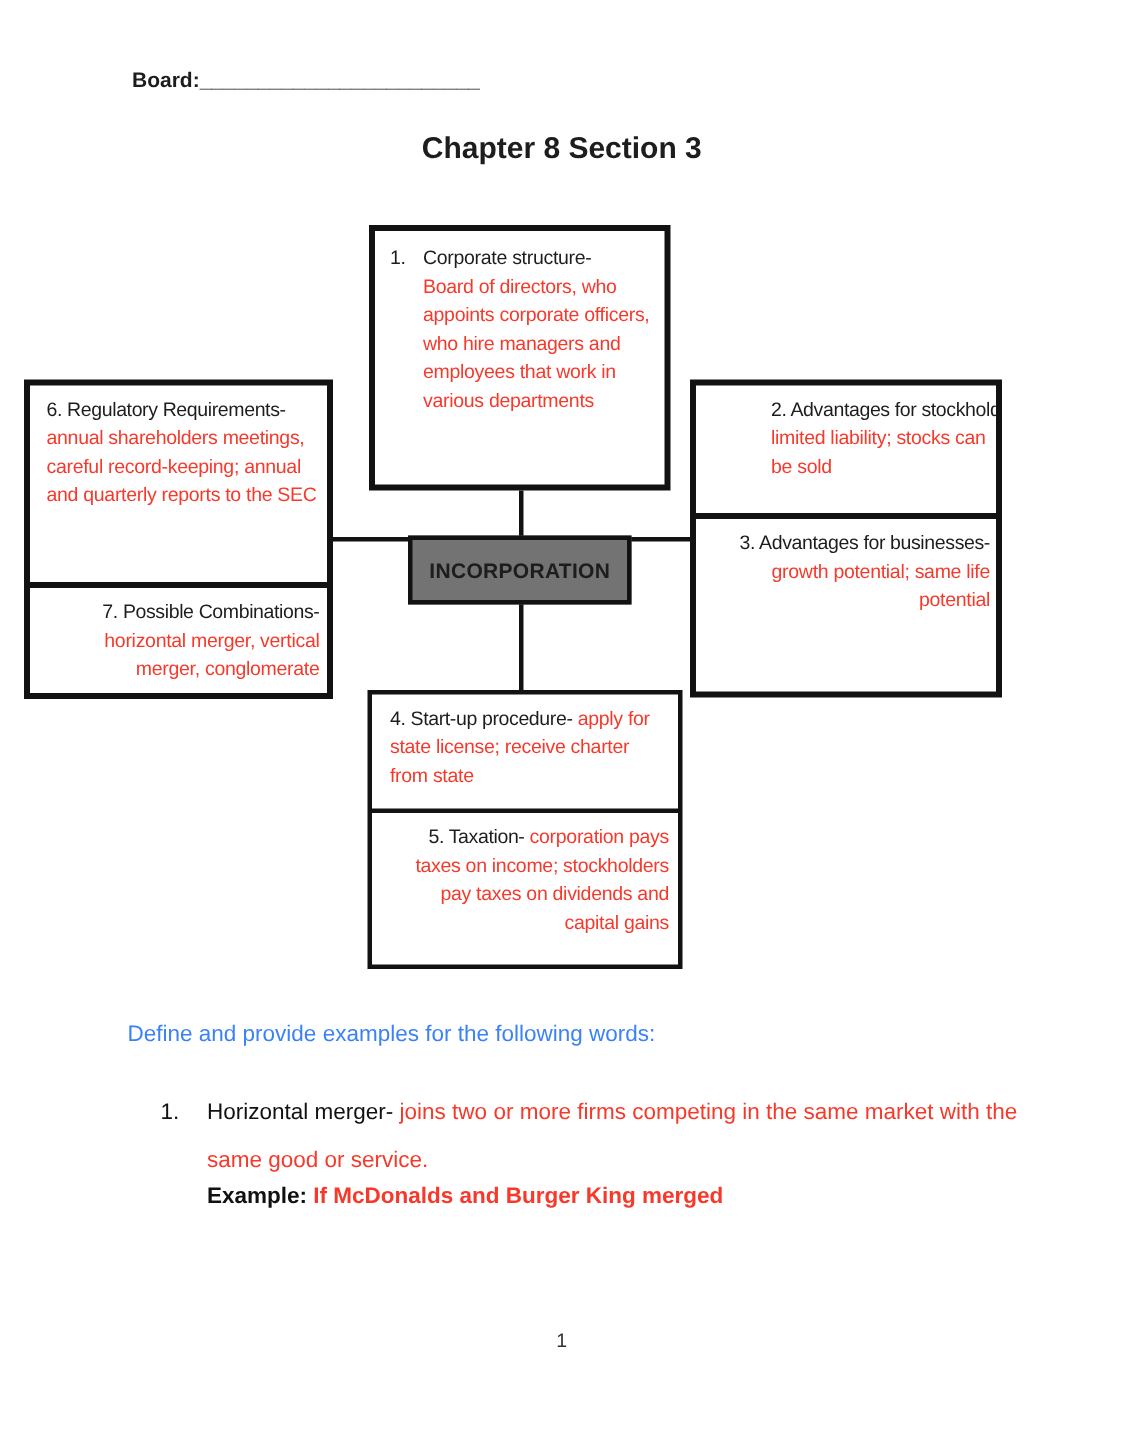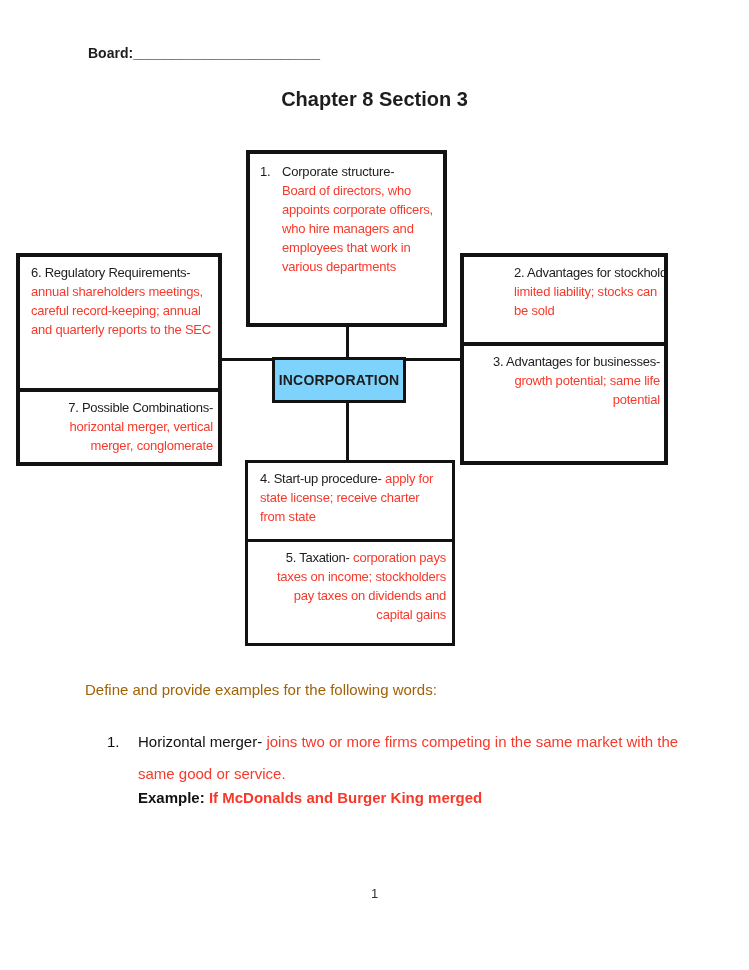--- a/index.html
+++ b/index.html
@@ -37,26 +37,26 @@
   .bottom-stack .divider{height:3px;}
   .stack .term{white-space:nowrap;letter-spacing:-0.25px;}
   .bottom-stack .term{white-space:normal;}
   
   .line{position:absolute;background:var(--border,#121212);}
   .hline{left:220px;top:358px;width:242px;height:3px;}
   .vtop{left:346px;top:325px;width:3px;height:34px;}
   .vbottom{left:346px;top:402px;width:3px;height:60px;}
   
   .incorporation{
-    position:absolute;left:272px;top:357px;width:134px;height:46px;z-index:2;
-    background:#7dd3fc;border:3px solid var(--border,#121212);box-sizing:border-box;
+    position:absolute;left:272px;top:357px;width:149px;height:46px;z-index:2;
+    background:#737373;border:3px solid var(--border,#121212);box-sizing:border-box;
     text-align:center;font-size:14px;font-weight:700;letter-spacing:0.2px;line-height:40px;
   }
   
-  .prompt{position:absolute;left:85px;top:681px;font-size:15px;color:#a16207;}
+  .prompt{position:absolute;left:85px;top:681px;font-size:15px;color:#3b82f6;}
   .def-item{position:absolute;left:138px;top:726px;width:548px;font-size:15px;line-height:32px;color:#111;}
   .def-item .num{position:absolute;left:-31px;top:0;}
   .example-line{position:absolute;left:138px;top:789px;font-size:15px;color:#111;font-weight:bold;}
   .red{color:var(--red,#f7392b);}
   
   .page-num{position:absolute;left:0;right:0;top:886px;text-align:center;font-size:13px;color:#333;}
 </style>
 </head>
 <body>
 

